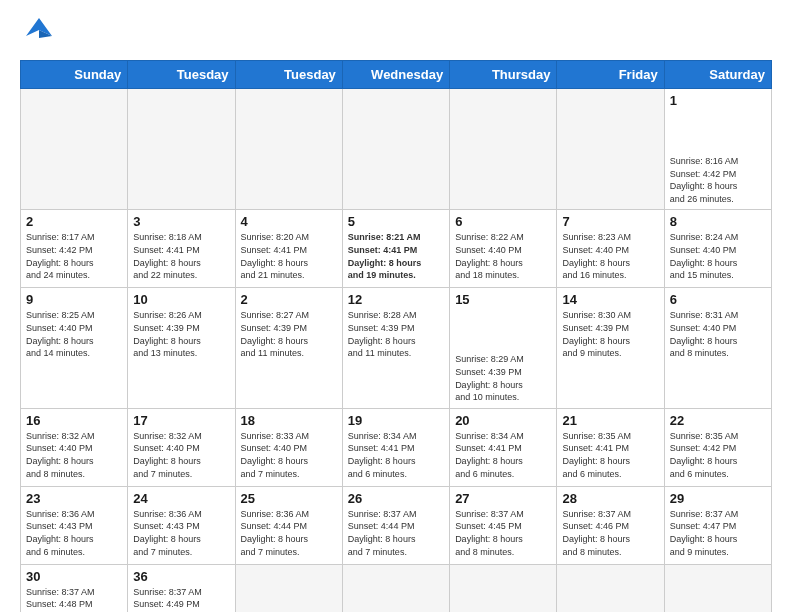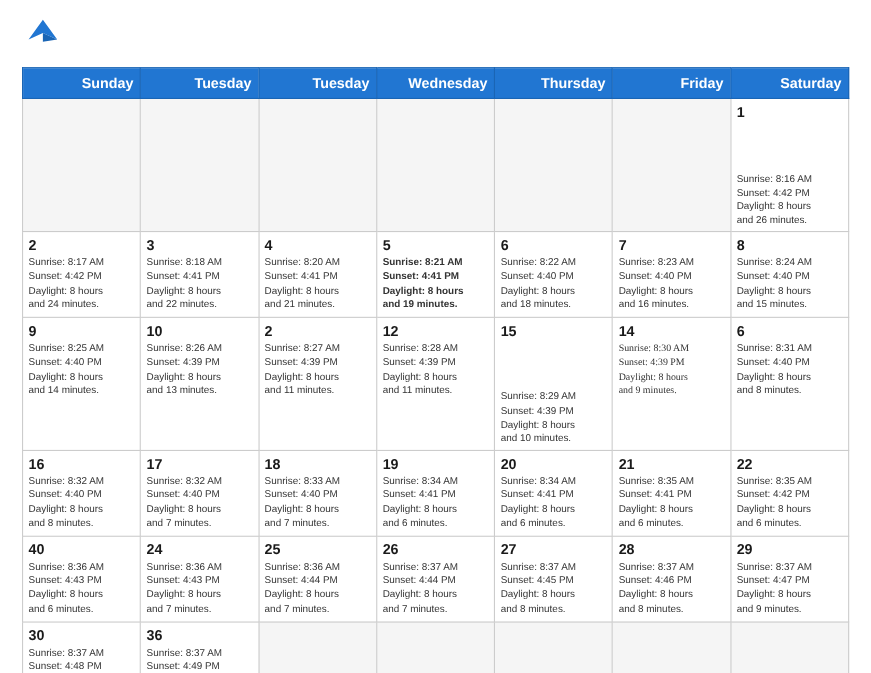--- a/index.html
+++ b/index.html
@@ -213,21 +213,21 @@
           </td>
           <td>
             <span class="day-num">15</span>
             <div class="day-info" style="white-space: pre-line; margin-top: 46px;">Sunrise: 8:29 AM
 Sunset: 4:39 PM
 Daylight: 8 hours
 and 10 minutes.</div>
           </td>
           <td>
             <span class="day-num">14</span>
-            <div class="day-info" style="white-space: pre-line; font-family: Liberation Serif, serif;">Sunrise: 8:30 AM
+            <div class="day-info" style="white-space: pre-line;">Sunrise: 8:30 AM
 Sunset: 4:39 PM
 Daylight: 8 hours
 and 9 minutes.</div>
           </td>
           <td>
             <span class="day-num">6</span>
             <div class="day-info" style="white-space: pre-line;">Sunrise: 8:31 AM
 Sunset: 4:40 PM
 Daylight: 8 hours
 and 8 minutes.</div>
@@ -279,21 +279,21 @@
           <td>
             <span class="day-num">22</span>
             <div class="day-info" style="white-space: pre-line;">Sunrise: 8:35 AM
 Sunset: 4:42 PM
 Daylight: 8 hours
 and 6 minutes.</div>
           </td>
         </tr>
         <tr>
           <td>
-            <span class="day-num">40</span>
+            <span class="day-num">23</span>
             <div class="day-info" style="white-space: pre-line;">Sunrise: 8:36 AM
 Sunset: 4:43 PM
 Daylight: 8 hours
 and 6 minutes.</div>
           </td>
           <td>
             <span class="day-num">24</span>
             <div class="day-info" style="white-space: pre-line;">Sunrise: 8:36 AM
 Sunset: 4:43 PM
 Daylight: 8 hours

